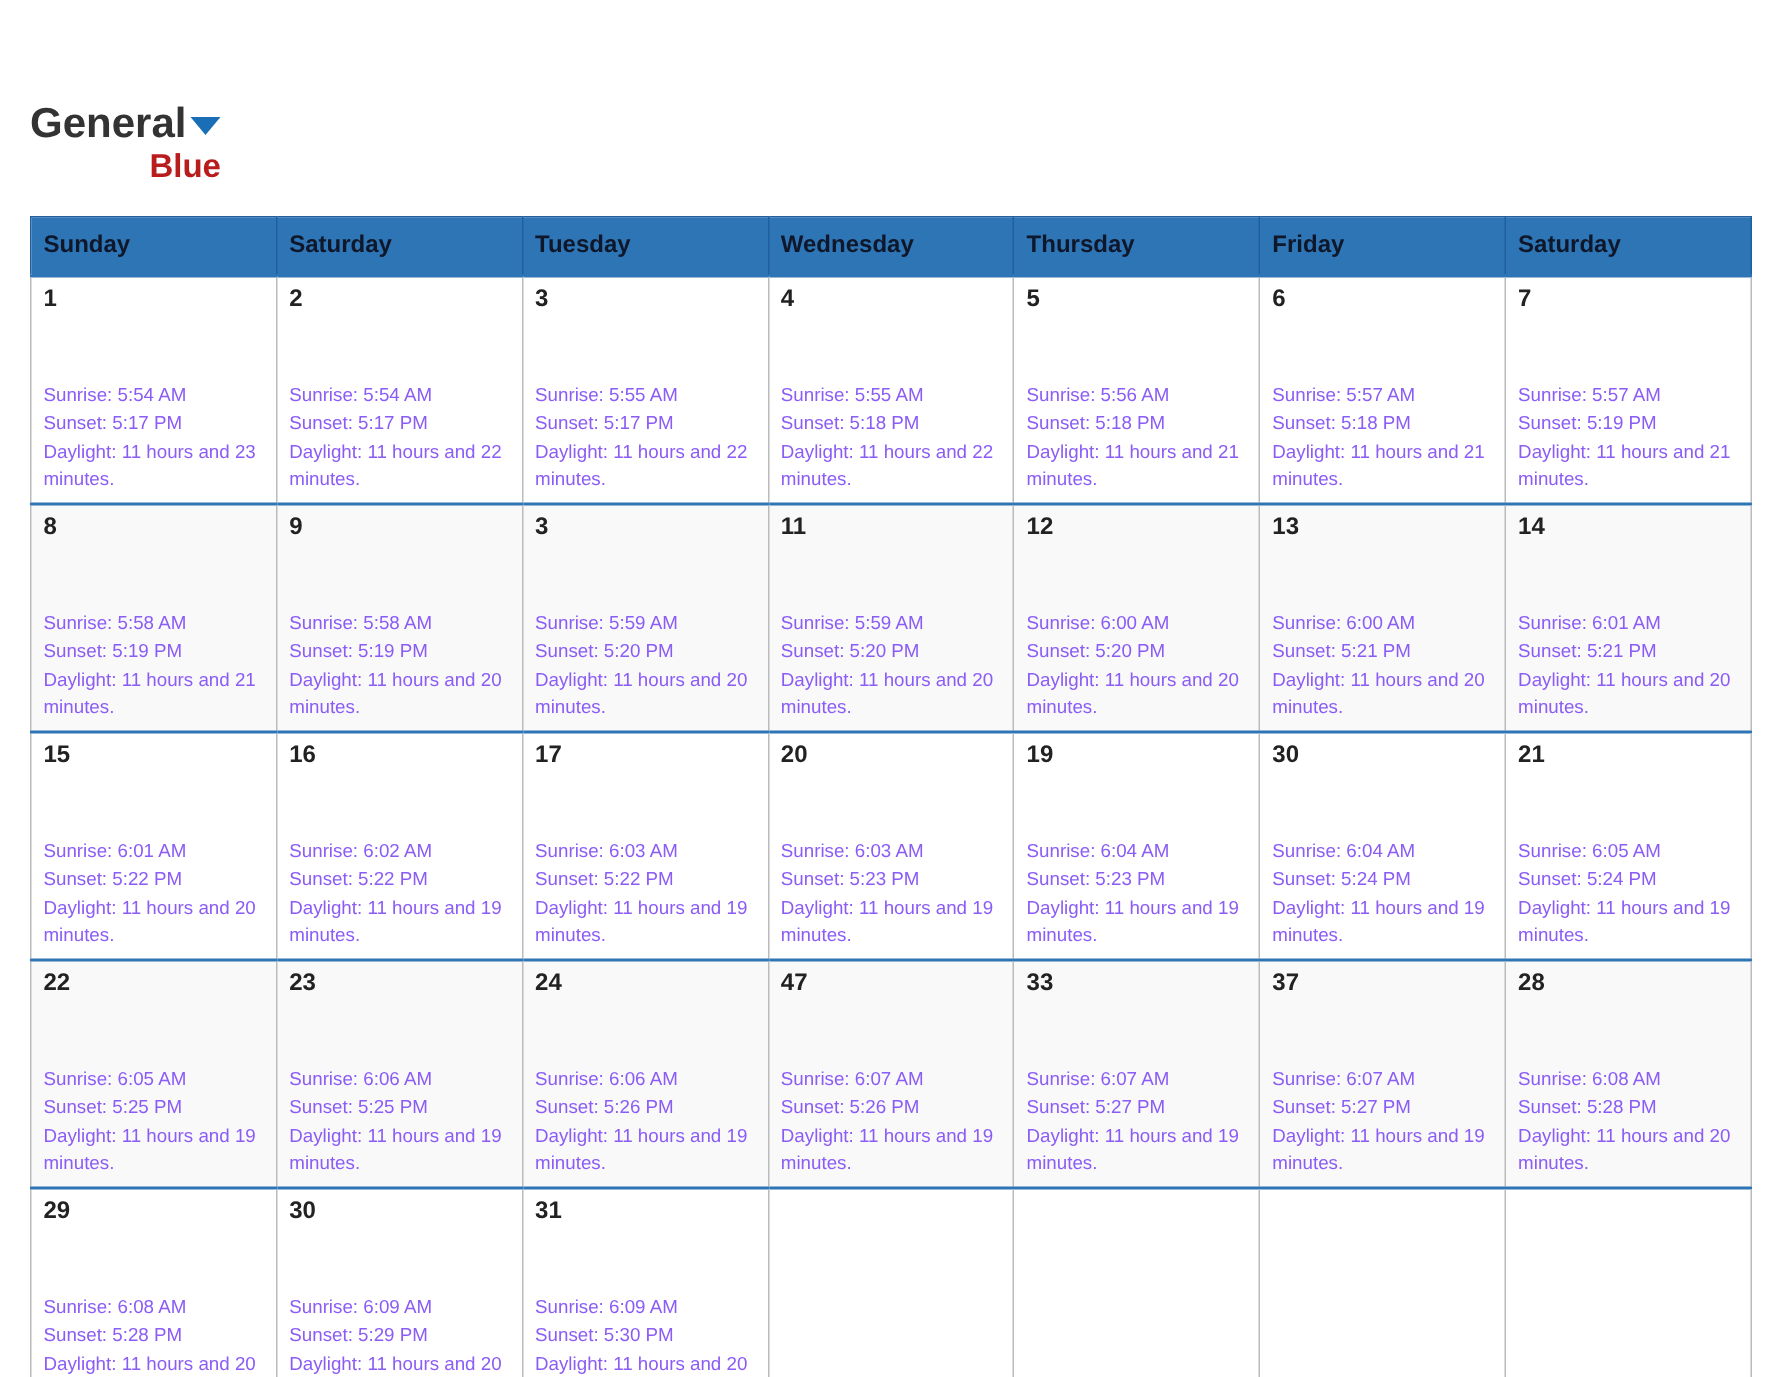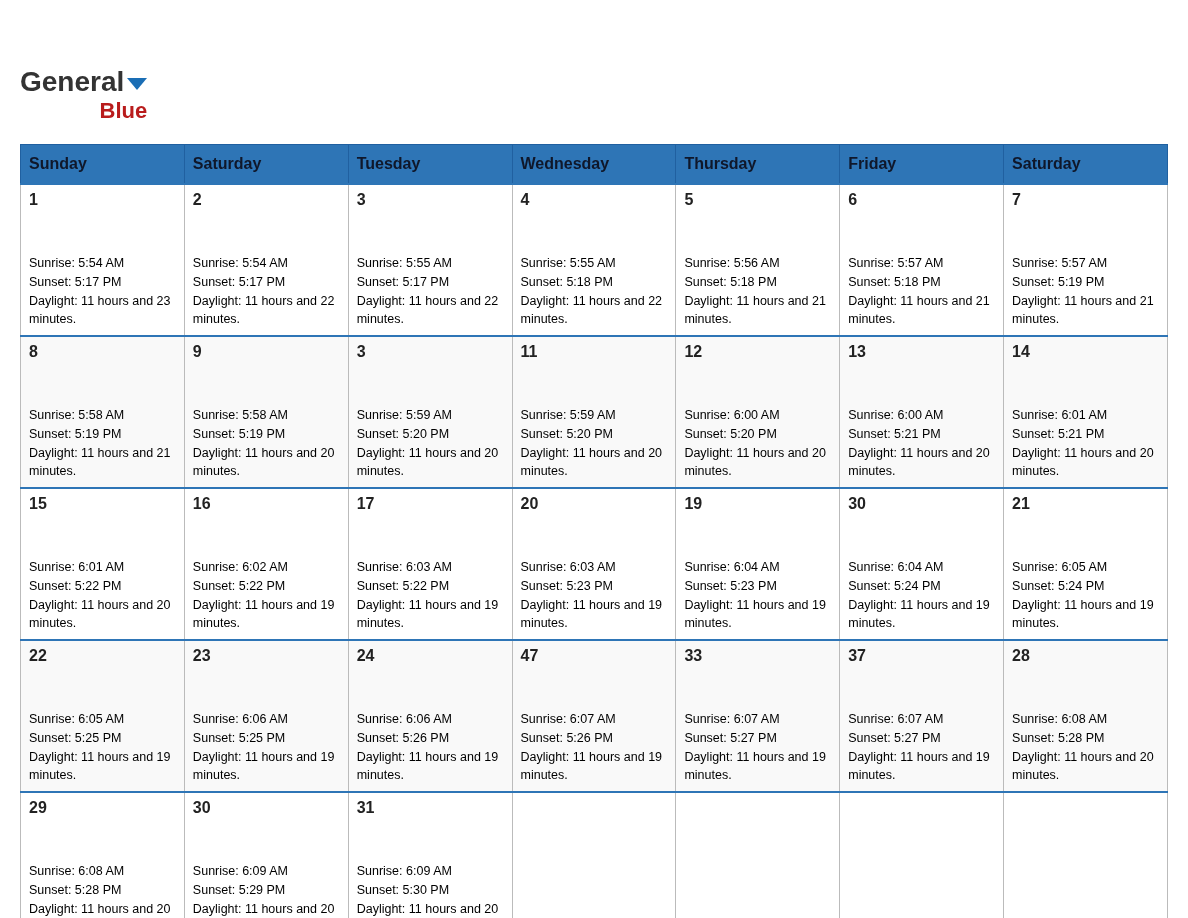--- a/index.html
+++ b/index.html
@@ -77,21 +77,21 @@
     }
     .day-num {
       font-size: 16px;
       font-weight: bold;
       color: #222;
       display: block;
       margin-bottom: 4px;
     }
     .day-info {
       font-size: 12.5px;
-      color: #000000;
+      color: #8b5cf6;
       line-height: 1.5;
       margin-top: 45px;
     }
     .empty-cell {
       background: #fff;
     }
     .week-row td {
       border-top: 2px solid #2e75b6;
     }
   </style>

